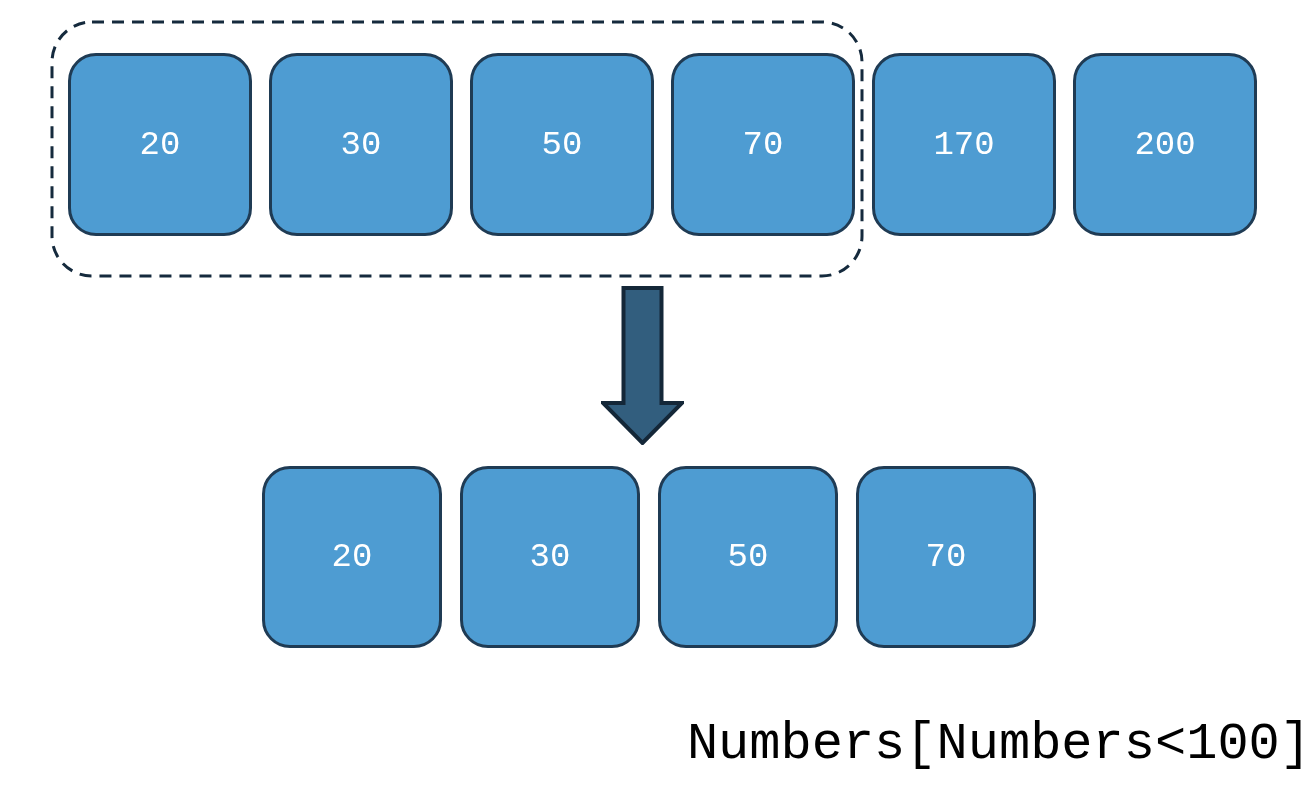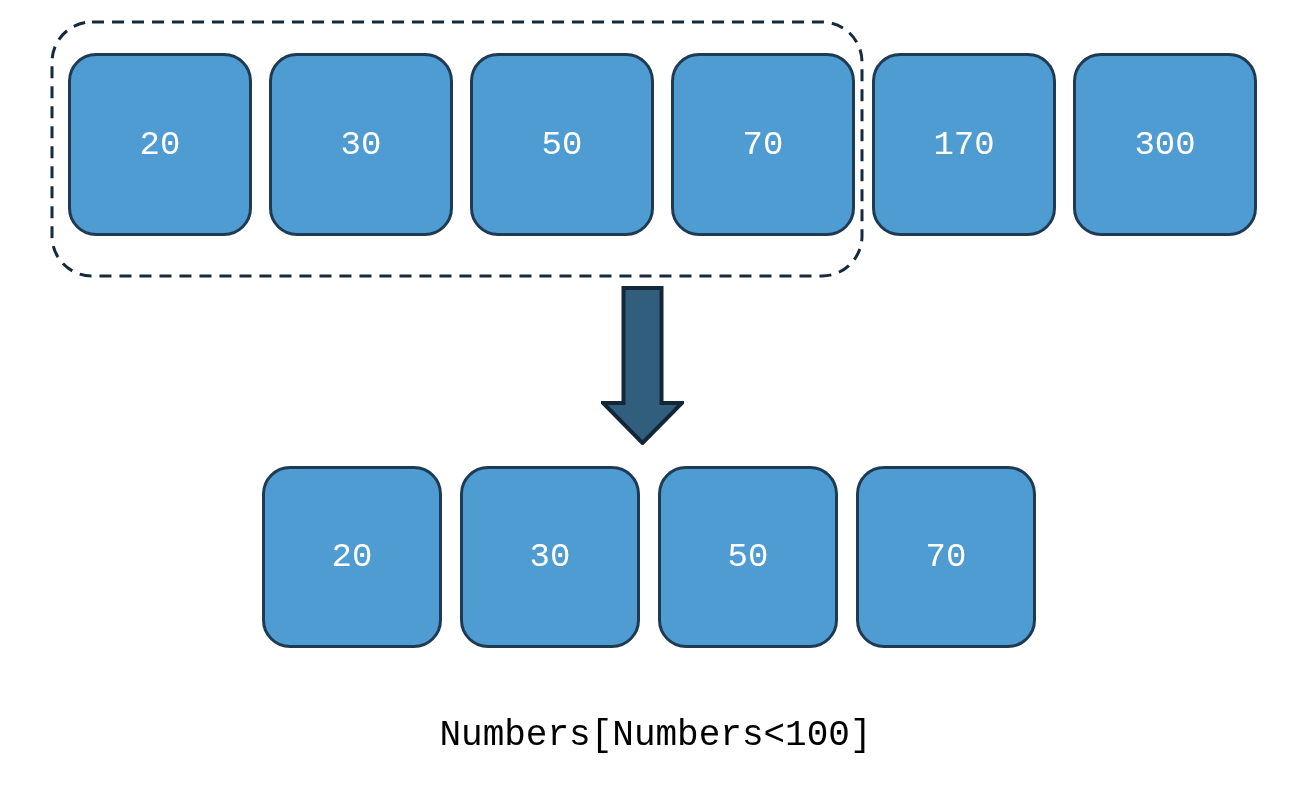--- a/index.html
+++ b/index.html
@@ -48,42 +48,42 @@
     stroke: var(--arrow-border, #142738);
     stroke-width: 4;
     stroke-linejoin: miter;
   }
 
   .caption {
     position: absolute;
     top: 708px;
     left: 0;
     width: 100%;
-    text-align: center;
-    font-size: 36px;
+    text-align: right;
+    font-size: 52px;
     color: var(--caption-text, #000000);
     line-height: 1.1;
   }
 </style>
 </head>
 <body>
 
 <div class="canvas">
 
   <svg class="dashed-selection" width="814" height="258" viewBox="0 0 814 258" aria-hidden="true">
     <rect x="2" y="2" width="810" height="254" rx="40" ry="40"></rect>
   </svg>
 
   <div class="row top-row">
     <div class="box">20</div>
     <div class="box">30</div>
     <div class="box">50</div>
     <div class="box">70</div>
     <div class="box">170</div>
-    <div class="box">300</div>
+    <div class="box">200</div>
   </div>
 
   <svg class="arrow" width="83" height="159" viewBox="0 0 83 159" aria-hidden="true">
     <polygon points="22.5,2 60.5,2 60.5,117 81,117 41.5,157 2,117 22.5,117"></polygon>
   </svg>
 
   <div class="row bottom-row">
     <div class="box">20</div>
     <div class="box">30</div>
     <div class="box">50</div>

